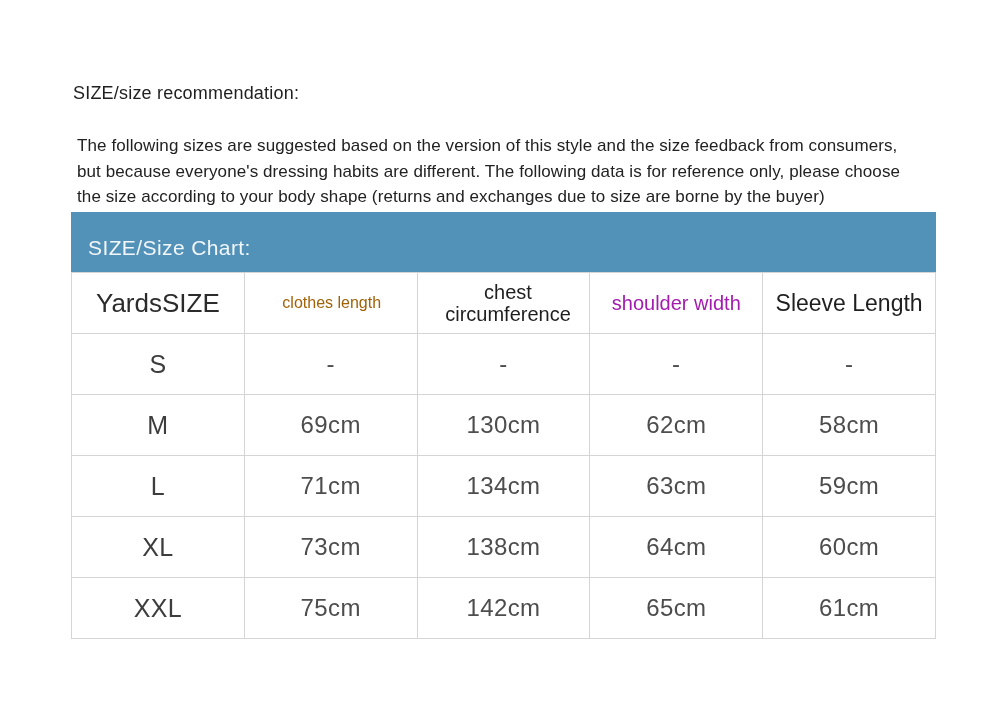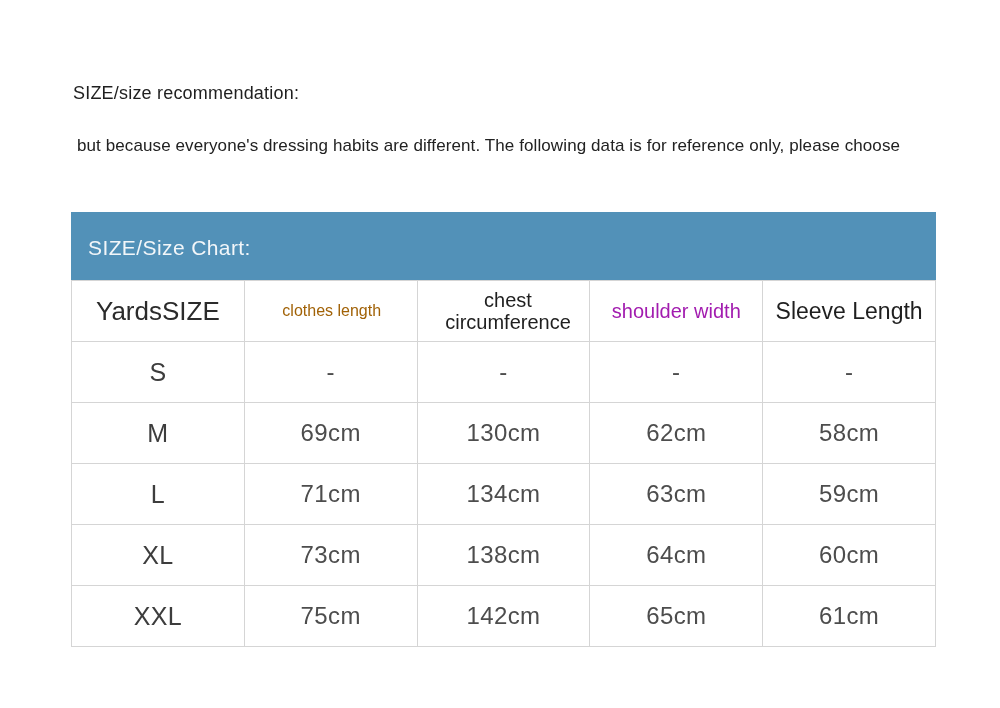--- a/index.html
+++ b/index.html
@@ -30,21 +30,21 @@
     background: #5291b8;
     display: flex; align-items: center;
     padding-left: 13px;
   }
   .banner-label {
     color: #f2f6f9; font-size: 21px; letter-spacing: 0.4px;
     white-space: nowrap;
   }
 
   table.size-chart {
-    position: absolute; left: 67px; top: 276px;
+    position: absolute; left: 67px; top: 268px;
     width: 865px; height: 366px;
     border-collapse: collapse;
     table-layout: fixed;
     background: #ffffff;
   }
   table.size-chart col { width: 20%; }
   table.size-chart th, table.size-chart td {
     border: 1px solid #d5d5d5;
     vertical-align: middle;
     text-align: center;
@@ -63,21 +63,23 @@
   td.cell-value { font-size: 24px; color: #4d4d4d; letter-spacing: 0.4px; }
 </style>
 </head>
 <body>
 
 <div class="page">
 
   <div class="heading">SIZE/size recommendation:</div>
 
   <div class="description">
+    <div class="line">The following sizes are suggested based on the version of this style and the size feedback from consumers,</div>
     <div class="line">but because everyone's dressing habits are different. The following data is for reference only, please choose</div>
+    <div class="line">the size according to your body shape (returns and exchanges due to size are borne by the buyer)</div>
   </div>
 
   <div class="banner">
     <span class="banner-label">SIZE/Size Chart:</span>
   </div>
 
   <table class="size-chart">
     <colgroup>
         <col>
         <col>

